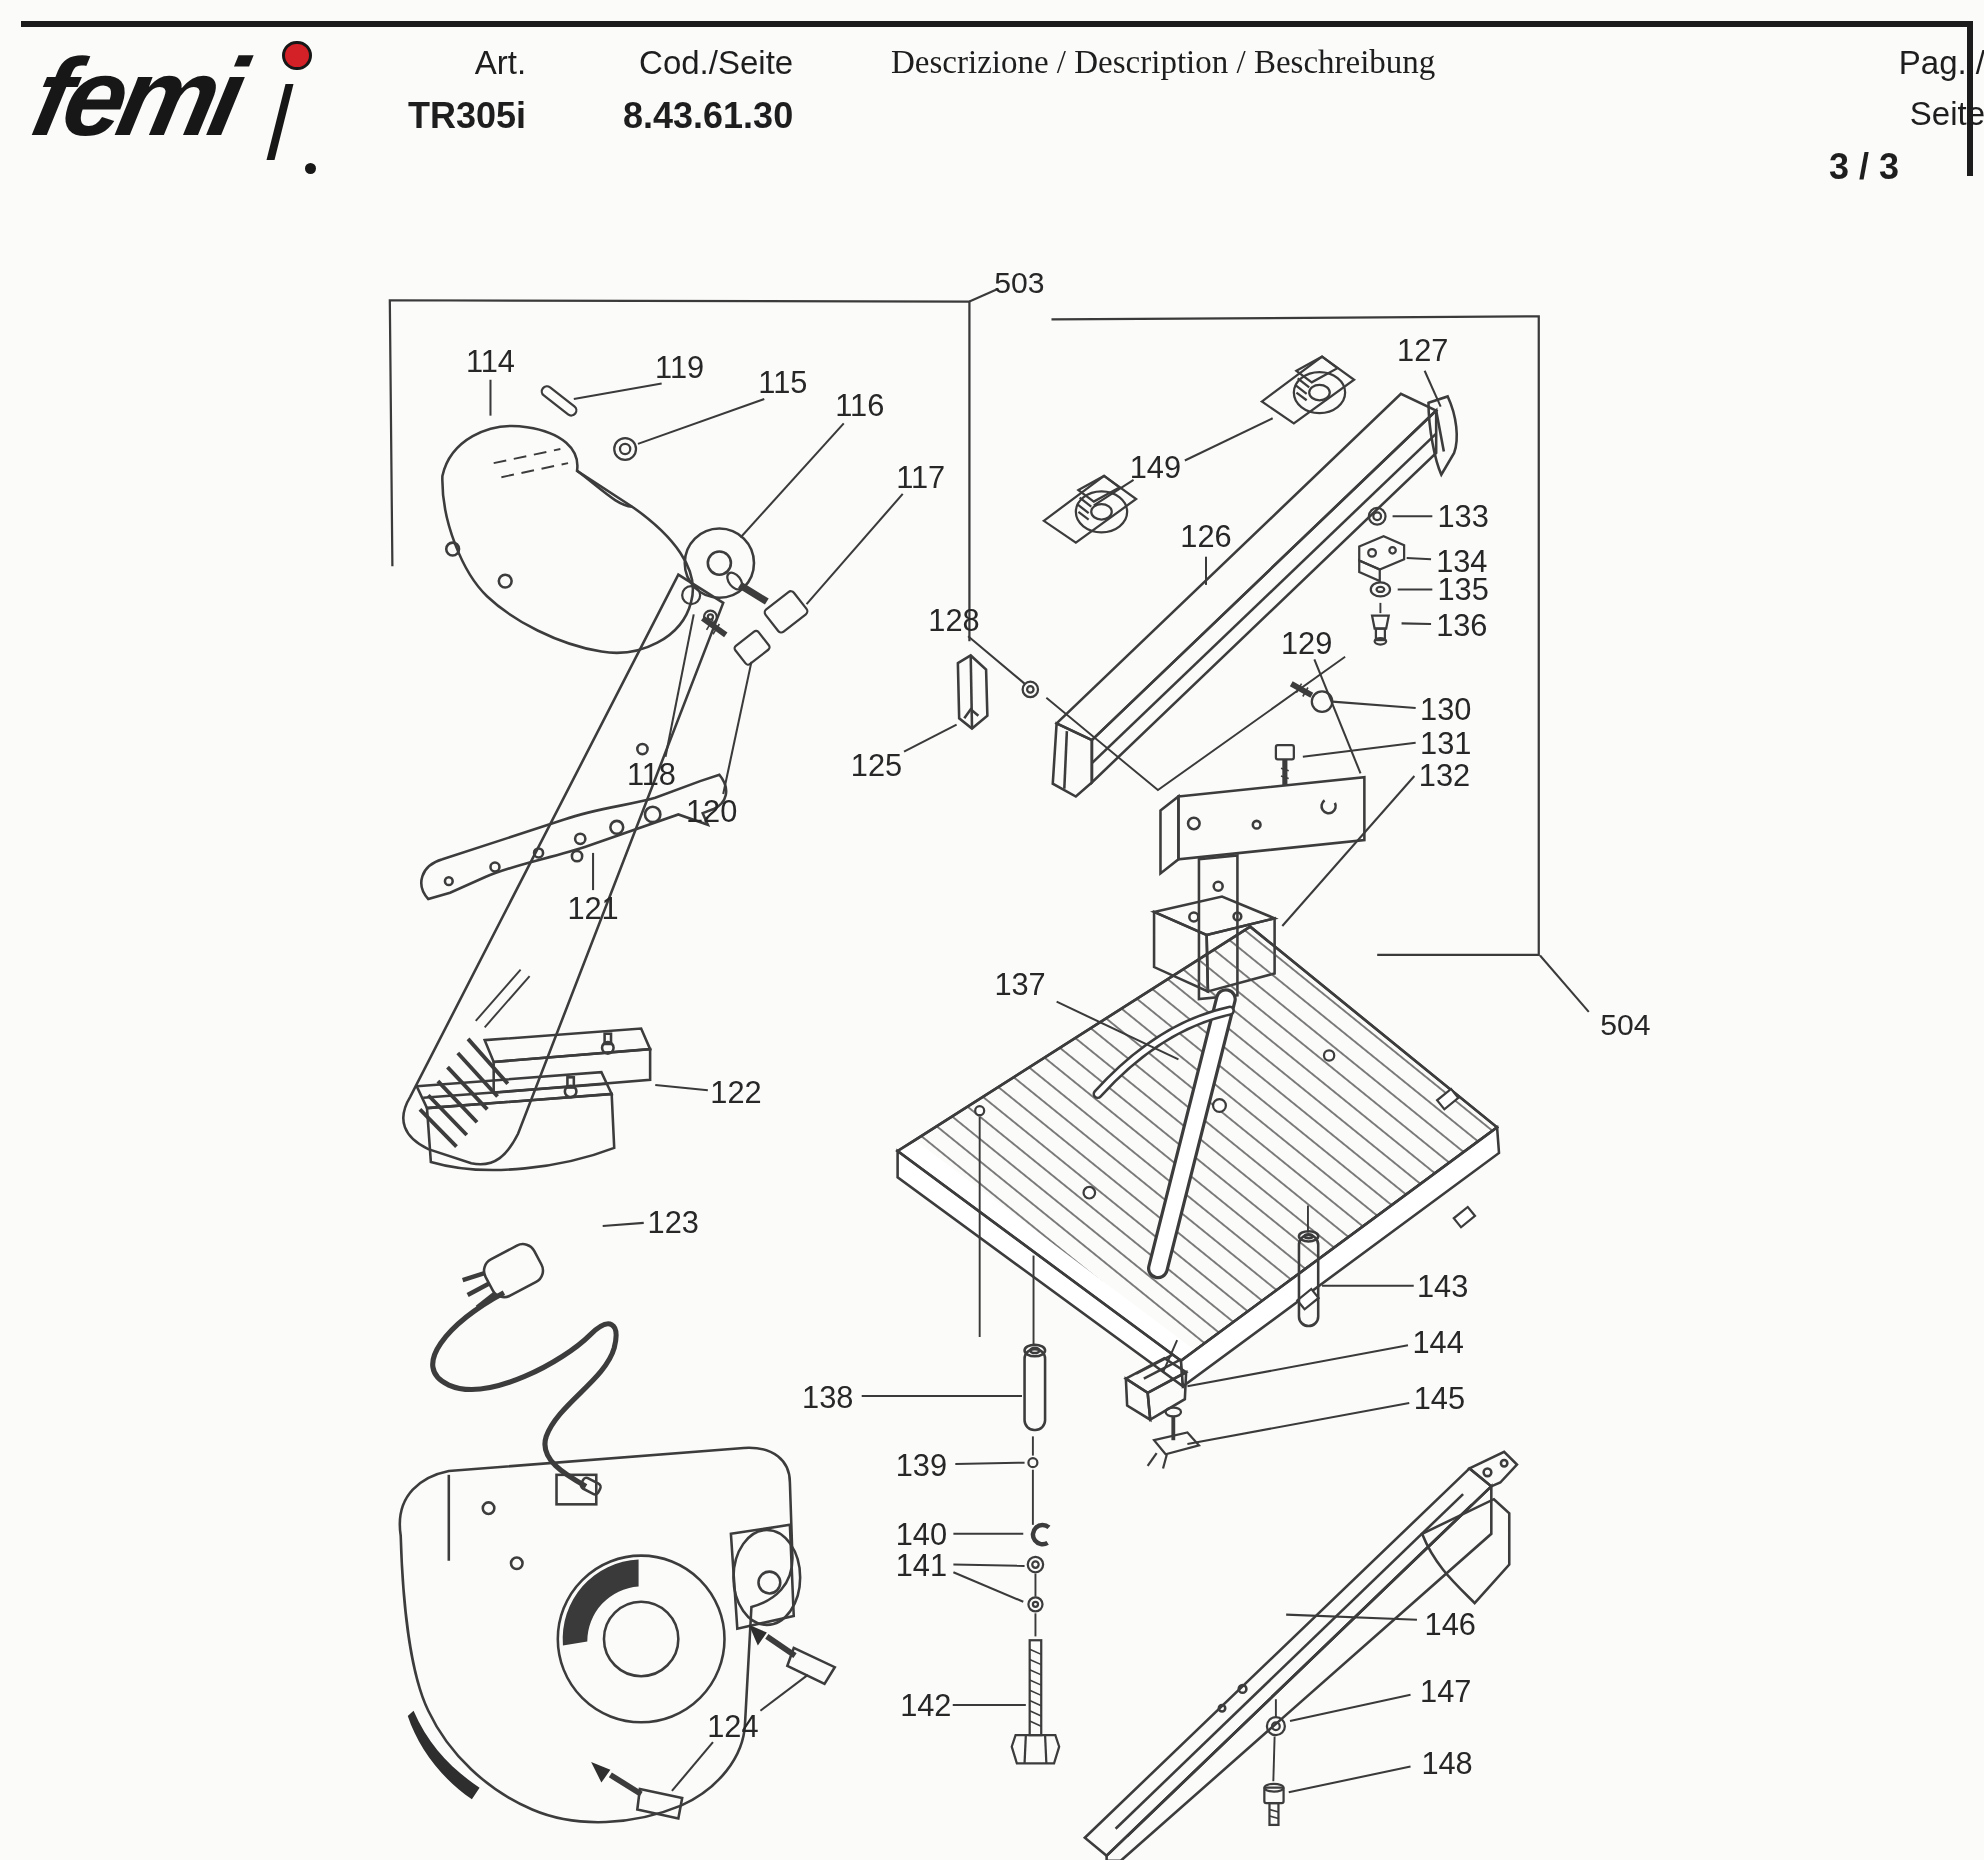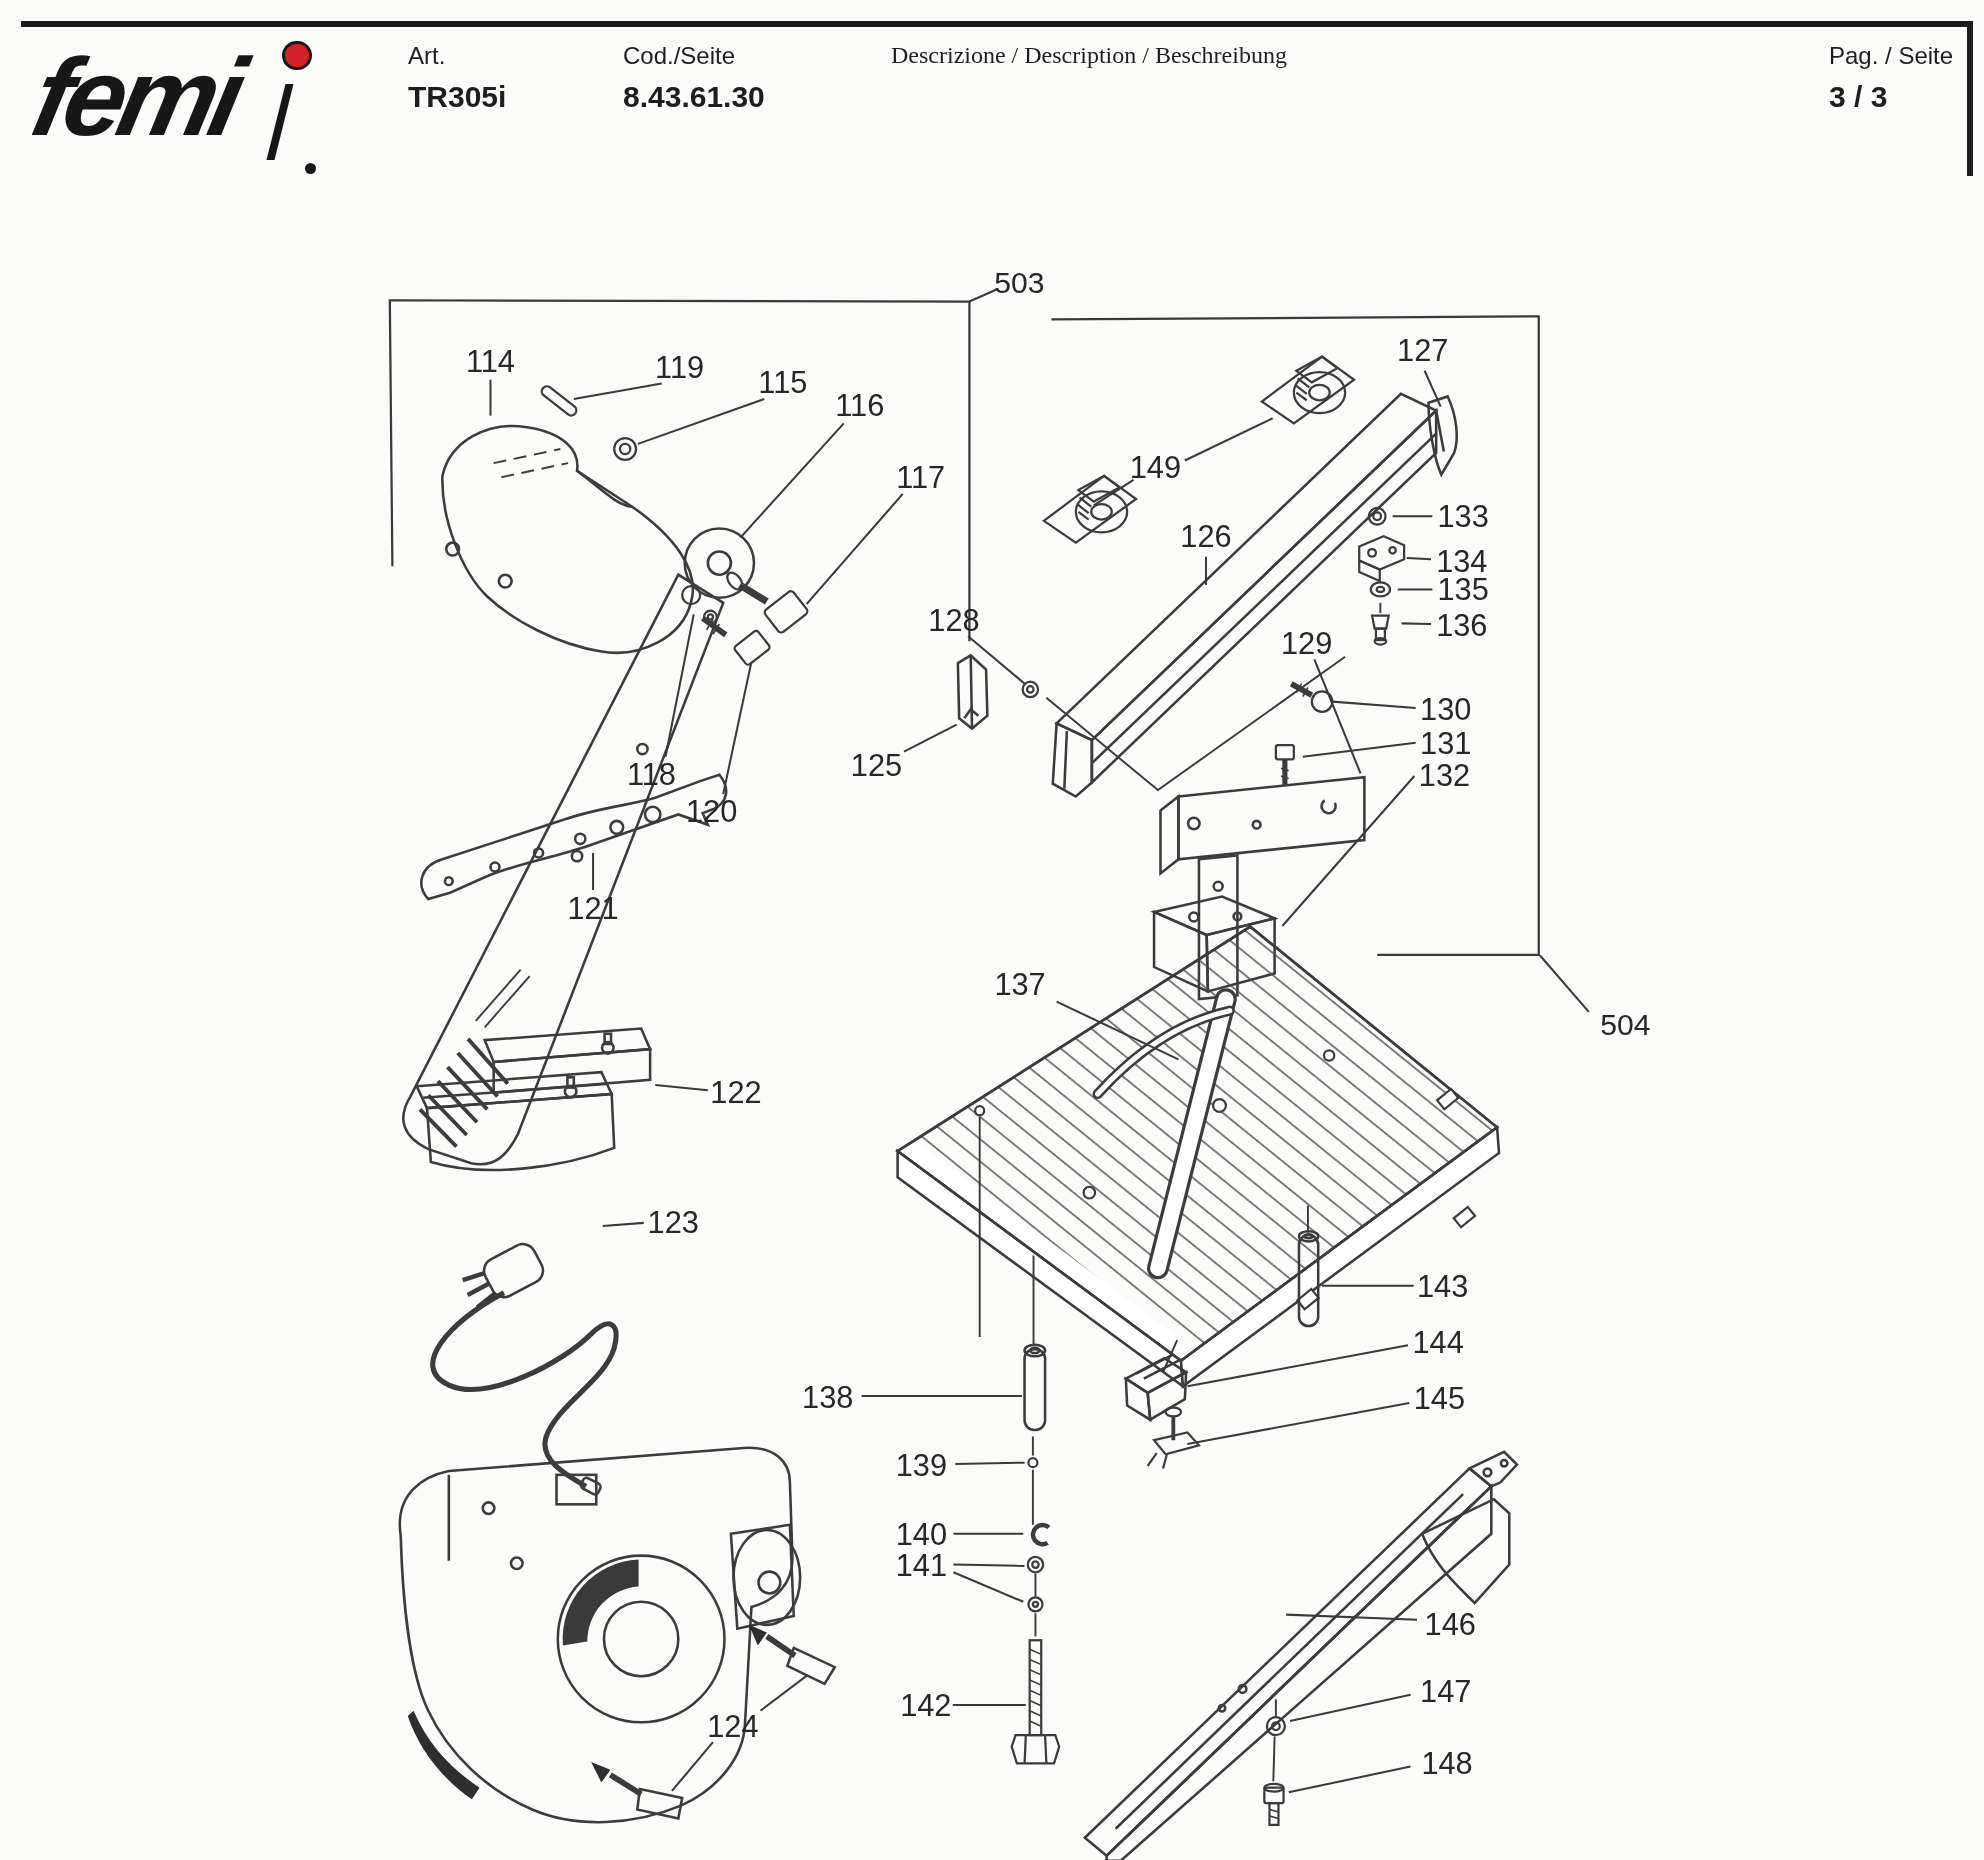--- a/index.html
+++ b/index.html
@@ -5,22 +5,22 @@
   html,body{margin:0;padding:0;}
   body{
     width:1985px;height:1861px;position:relative;
     background:#fbfbfa;
     font-family:"Liberation Sans", sans-serif;
     color:#1e1e1e;
   }
   .rule-top{position:absolute;left:21px;top:21px;width:1952px;height:5.8px;background:#1c1c1c;}
   .rule-right{position:absolute;left:1967px;top:21px;width:5.8px;height:155px;background:#1c1c1c;}
   .hdr{position:absolute;line-height:1.55;}
-  .hdr .lab{font-size:24px;font-weight:400;}
-  .hdr .val{font-size:30px;font-weight:700;}
+  .hdr .lab{font-size:33px;font-weight:400;text-align:right;}
+  .hdr .val{font-size:36px;font-weight:700;}
   #hdr-art{left:408px;top:37px;}
   #hdr-code{left:623px;top:37px;}
   #hdr-desc{left:891px;top:37px;font-family:Liberation Serif, serif;}
   #hdr-page{left:1829px;top:37px;}
   
   #logo{position:absolute;left:31px;top:37px;width:289px;height:122px;}
   #logo .word{
     position:absolute;left:5.1px;top:-3.8px;
     font-size:110px;font-weight:900;font-style:italic;
     letter-spacing:-6.4px;transform:skewX(-12deg);

